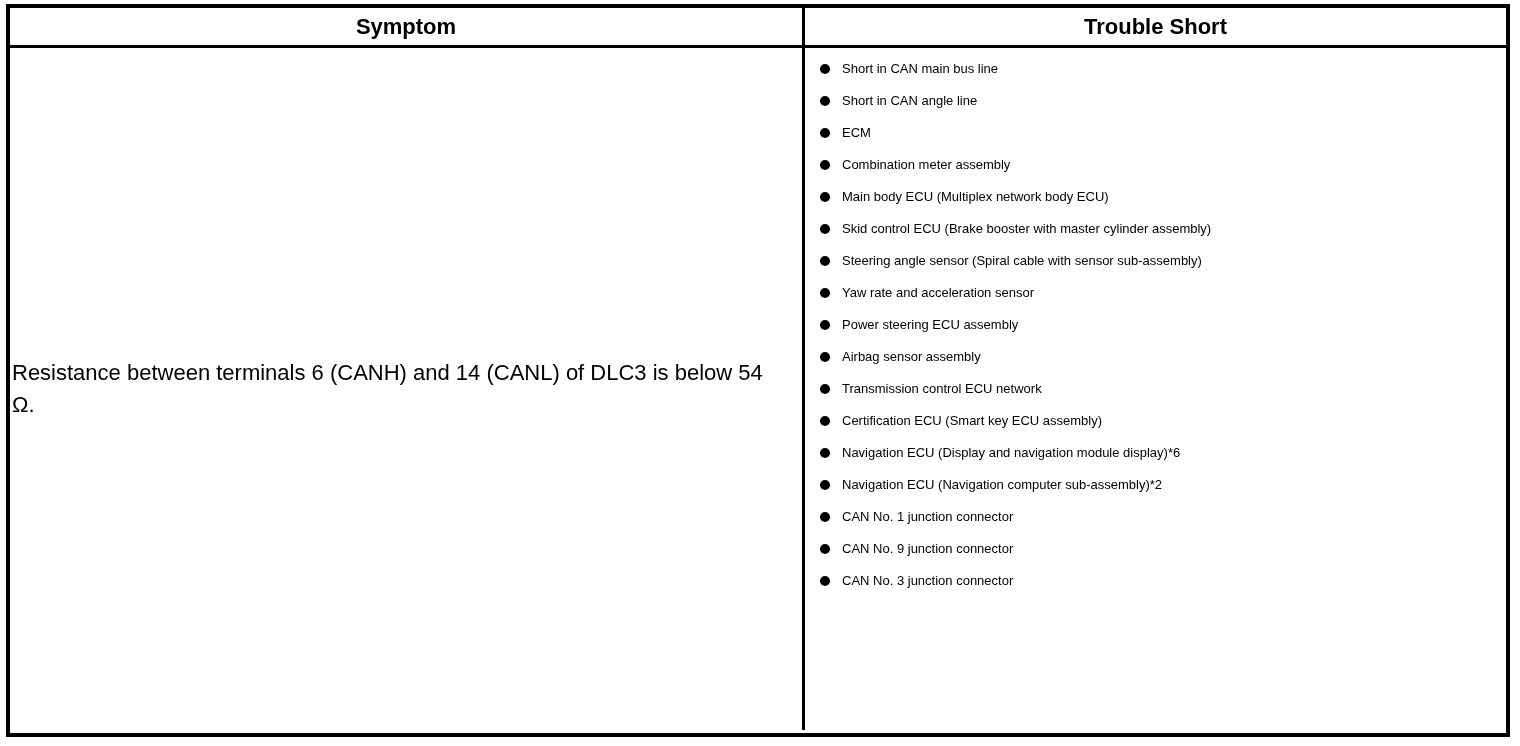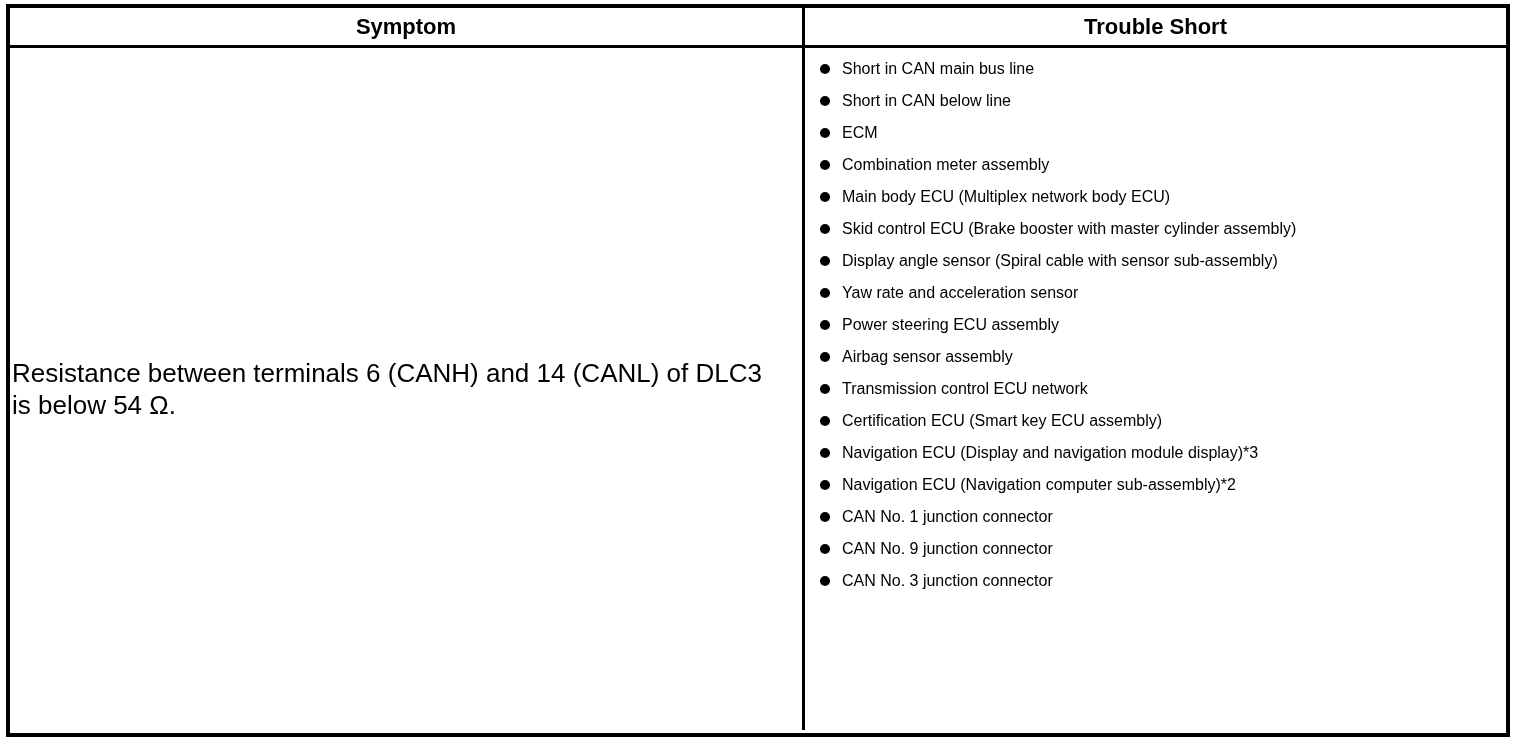--- a/index.html
+++ b/index.html
@@ -51,34 +51,34 @@
     height: 682px;
   }
   .td-symptom {
     width: 795px;
     border-right: 3px solid #000000;
     display: flex;
     align-items: center;
     padding: 0 24px 0 2px;
   }
   .symptom-text {
-    font-size: 26px;
+    font-size: 22px;
     line-height: 32px;
   }
   .td-trouble {
     flex: 1;
     padding: 5px 3px 0 15px;
   }
   .trouble-list {
     list-style: none;
   }
   .trouble-item {
     display: flex;
     align-items: flex-start;
-    font-size: 16px;
+    font-size: 13px;
     line-height: 32px;
   }
   .bullet {
     width: 10px;
     height: 10px;
     border-radius: 50%;
     background: #000000;
     margin: 11px 12px 0 0;
     flex-shrink: 0;
   }
@@ -102,21 +102,21 @@
       <div class="td-trouble">
         <ul class="trouble-list">
 
             <li class="trouble-item">
               <span class="bullet"></span>
               <span class="item-text">Short in CAN main bus line</span>
             </li>
 
             <li class="trouble-item">
               <span class="bullet"></span>
-              <span class="item-text">Short in CAN below line</span>
+              <span class="item-text">Short in CAN angle line</span>
             </li>
 
 
             <li class="trouble-item">
               <span class="bullet"></span>
               <span class="item-text">ECM</span>
             </li>
 
             <li class="trouble-item">
               <span class="bullet"></span>
@@ -128,21 +128,21 @@
               <span class="item-text">Main body ECU (Multiplex network body ECU)</span>
             </li>
 
             <li class="trouble-item">
               <span class="bullet"></span>
               <span class="item-text">Skid control ECU (Brake booster with master cylinder assembly)</span>
             </li>
 
             <li class="trouble-item">
               <span class="bullet"></span>
-              <span class="item-text">Display angle sensor (Spiral cable with sensor sub-assembly)</span>
+              <span class="item-text">Steering angle sensor (Spiral cable with sensor sub-assembly)</span>
             </li>
 
             <li class="trouble-item">
               <span class="bullet"></span>
               <span class="item-text">Yaw rate and acceleration sensor</span>
             </li>
 
             <li class="trouble-item">
               <span class="bullet"></span>
               <span class="item-text">Power steering ECU assembly</span>
@@ -158,21 +158,21 @@
               <span class="item-text">Transmission control ECU network</span>
             </li>
 
             <li class="trouble-item">
               <span class="bullet"></span>
               <span class="item-text">Certification ECU (Smart key ECU assembly)</span>
             </li>
 
             <li class="trouble-item">
               <span class="bullet"></span>
-              <span class="item-text">Navigation ECU (Display and navigation module display)*3</span>
+              <span class="item-text">Navigation ECU (Display and navigation module display)*6</span>
             </li>
 
             <li class="trouble-item">
               <span class="bullet"></span>
               <span class="item-text">Navigation ECU (Navigation computer sub-assembly)*2</span>
             </li>
 
             <li class="trouble-item">
               <span class="bullet"></span>
               <span class="item-text">CAN No. 1 junction connector</span>

